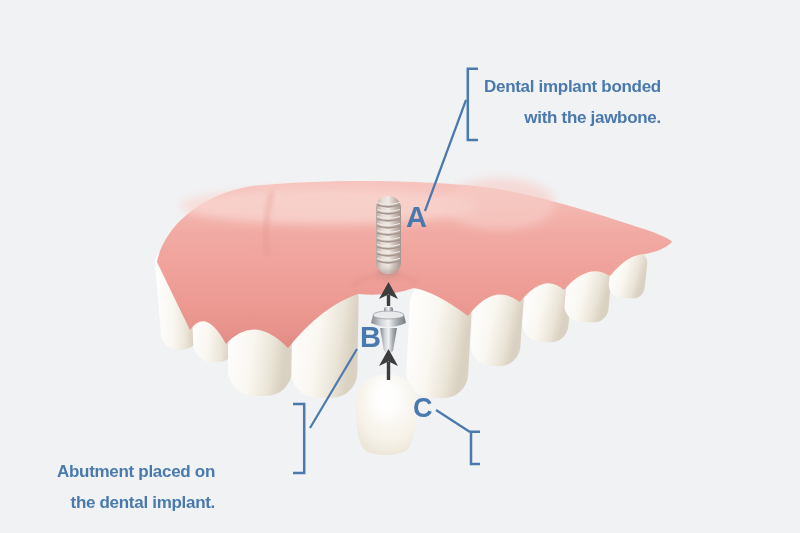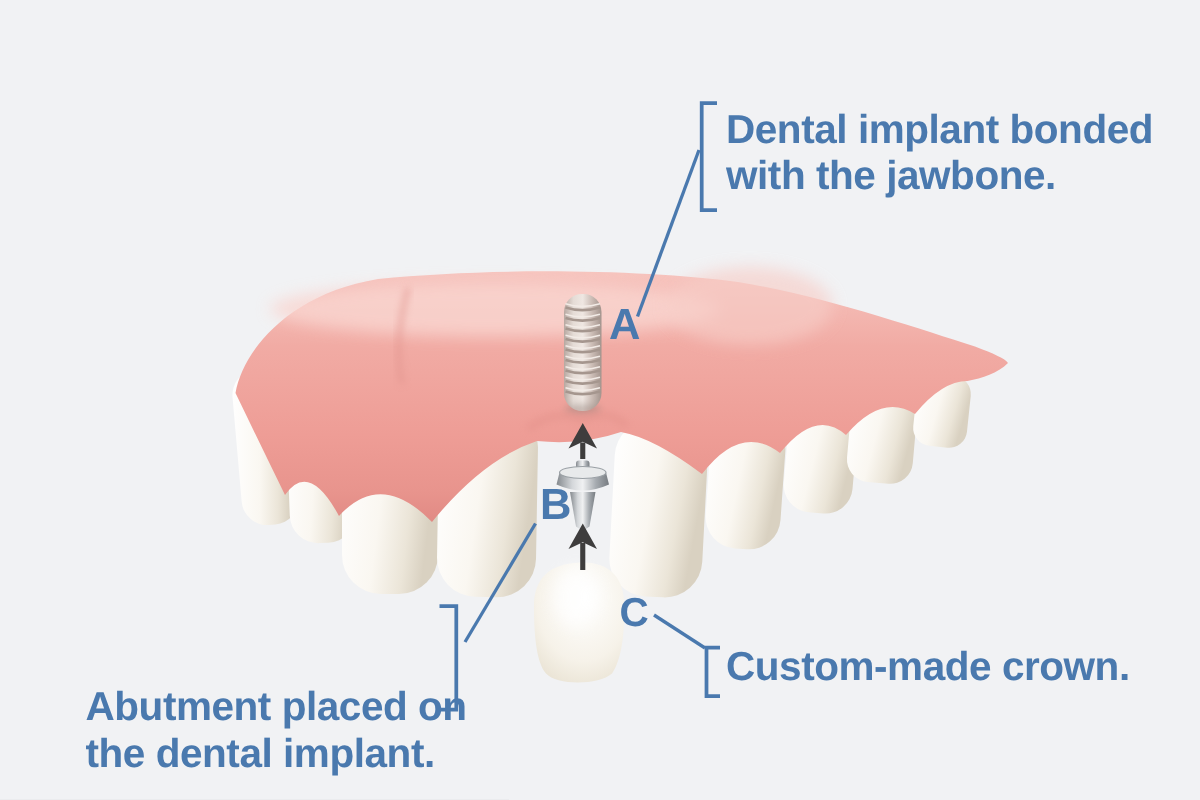--- a/index.html
+++ b/index.html
@@ -2,21 +2,21 @@
 <html><head>
 <meta charset="utf-8">
 <style>
   html,body{margin:0;padding:0;background:#e6e8ea;}
   .stage{
     position:relative;width:800px;height:533px;background:#f1f2f4;
     overflow:hidden;font-family:"Liberation Sans",sans-serif;
   }
   .caption{
     position:absolute;color:#4a79ae;font-weight:700;
-    font-size:27px;line-height:31px;white-space:pre-line;letter-spacing:-0.3px;
+    font-size:17px;line-height:31px;white-space:pre-line;letter-spacing:-0.3px;text-align:right;
   }
   .marker{
     position:absolute;color:#4a79ae;font-weight:700;font-size:29px;line-height:29px;
   }
   svg{position:absolute;left:0;top:0;}
 </style>
 </head>
 <body>
 
 <div class="stage">
@@ -140,15 +140,14 @@
   </svg>
 
   <div class="marker" style="left:406px;top:203px;">A</div>
   <div class="marker" style="left:360px;top:323px;">B</div>
   <div class="marker" style="left:413px;top:394px;font-size:27px;">C</div>
 
   <div class="caption" style="left:484px;top:71px;">Dental implant bonded
 with the jawbone.</div>
   <div class="caption" style="left:57px;top:408px;margin-top:48px;">Abutment placed on
 the dental implant.</div>
-  <div class="caption" style="left:484px;top:429px;">Custom-made crown.</div>
 
 </div>
 
 </body></html>

